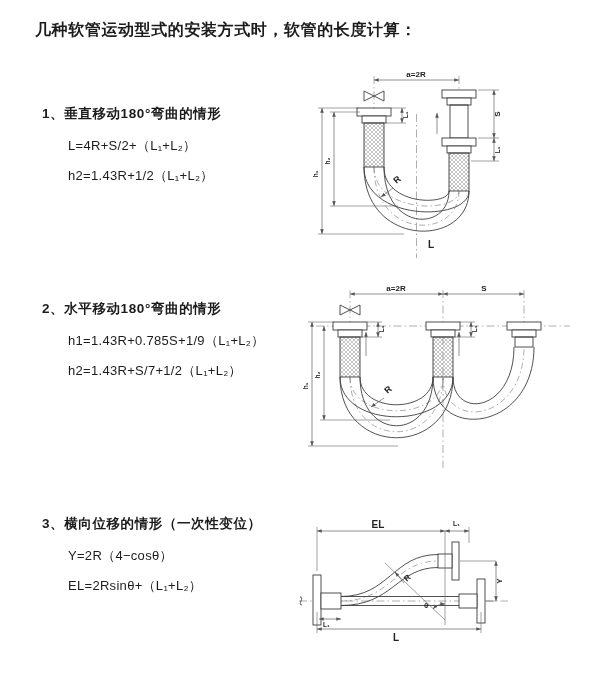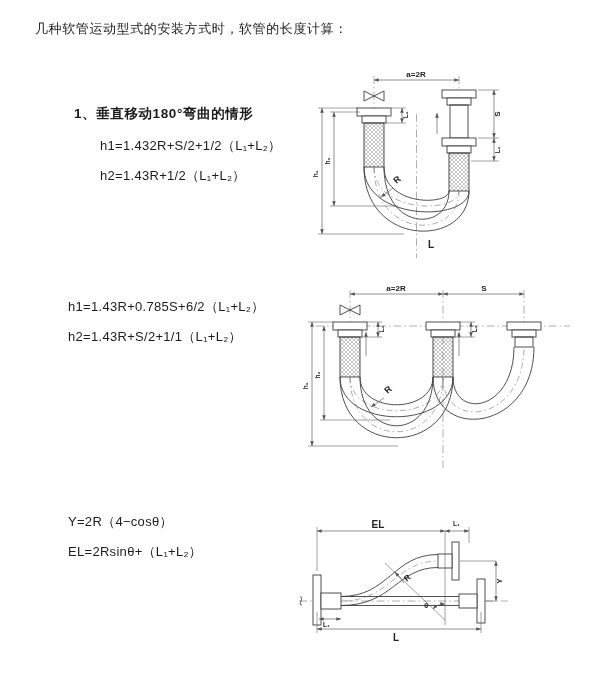--- a/index.html
+++ b/index.html
@@ -3,26 +3,26 @@
 <meta charset="utf-8">
 <style>
   html,body{margin:0;padding:0;}
   body{
     width:600px;height:675px;position:relative;overflow:hidden;
     background:#ffffff;color:#1c1c1c;
     font-family:"Liberation Sans","DejaVu Sans",sans-serif;
   }
   .page-title{
     position:absolute;left:35px;top:20px;
-    font-size:13px;font-weight:normal;letter-spacing:0.6px;
+    font-size:16px;font-weight:bold;letter-spacing:0.6px;
   }
   .sec{position:absolute;left:42px;}
   .sec-heading{font-size:13.5px;font-weight:bold;letter-spacing:0.6px;line-height:19px;margin:0 0 15px 0;}
   .formula{font-size:13px;line-height:16px;letter-spacing:0.3px;margin:0 0 14px 26px;white-space:nowrap;}
-  #sec1{top:104px;margin-left:32px;}
+  #sec1{top:104px;}
   #sec2{top:299px;}
   #sec3{top:514px;}
   .diag{position:absolute;font-weight:bold;}
   #d1{left:302px;top:66px;}
   #d2{left:298px;top:280px;}
   #d3{left:293px;top:517px;}
   svg{display:block;}
   svg .obj{stroke:#3d3d3d;stroke-width:0.9;fill:none;}
   svg .objf{stroke:#3d3d3d;stroke-width:0.9;fill:#ffffff;}
   svg .braid{stroke:#3d3d3d;stroke-width:0.9;}
@@ -36,30 +36,32 @@
   .t10{font-size:10px;}
   .t65{font-size:6.5px;}
 </style>
 </head>
 <body>
 
 <div class="page-title">几种软管运动型式的安装方式时，软管的长度计算：</div>
 
 <div class="sec" id="sec1">
   <div class="sec-heading">1、垂直移动180°弯曲的情形</div>
-  <div class="formula">h1=1.432R+S/2+1/2（L₁+L₂）</div>
+  <div class="formula">L=4R+S/2+（L₁+L₂）</div>
   <div class="formula">h2=1.43R+1/2（L₁+L₂）</div>
 </div>
 
 <div class="sec" id="sec2">
-  <div class="formula">h1=1.43R+0.785S+6/2（L₁+L₂）</div>
-  <div class="formula">h2=1.43R+S/2+1/1（L₁+L₂）</div>
+  <div class="sec-heading">2、水平移动180°弯曲的情形</div>
+  <div class="formula">h1=1.43R+0.785S+1/9（L₁+L₂）</div>
+  <div class="formula">h2=1.43R+S/7+1/2（L₁+L₂）</div>
 </div>
 
 <div class="sec" id="sec3">
+  <div class="sec-heading">3、横向位移的情形（一次性变位）</div>
   <div class="formula">Y=2R（4−cosθ）</div>
   <div class="formula">EL=2Rsinθ+（L₁+L₂）</div>
 </div>
 
 <div class="diag" id="d1">
 <svg width="290" height="196" viewBox="0 0 290 196">
   <defs>
     <marker id="a1" viewBox="0 0 10 10" refX="9" refY="5" markerWidth="8" markerHeight="8" orient="auto-start-reverse">
       <path d="M0,1.5 L9,5 L0,8.5 z" fill="#555"></path>
     </marker>

